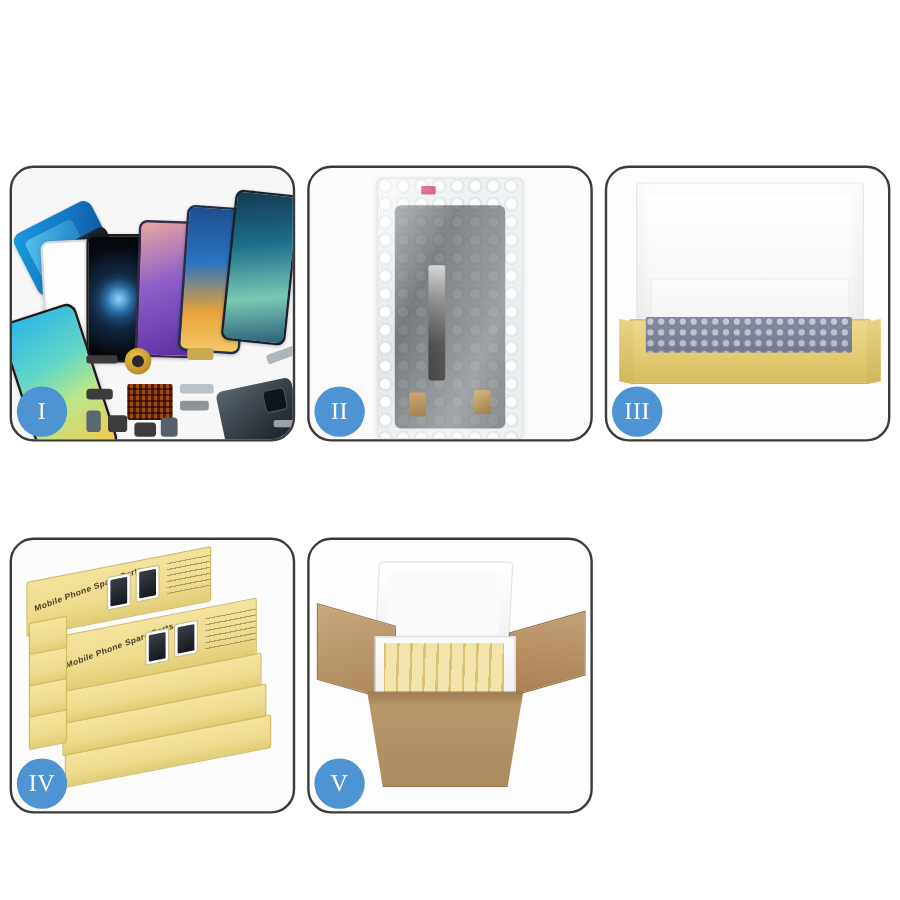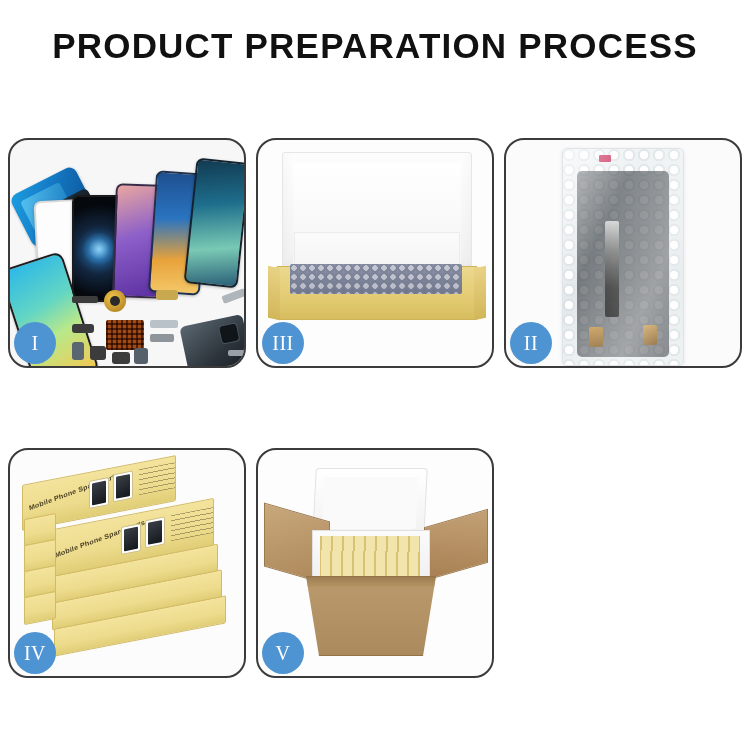--- a/index.html
+++ b/index.html
@@ -213,21 +213,20 @@
     background:#a8875a;opacity:.75;transform:skewY(20deg);}
   .c-tape-b{position:absolute;left:70px;top:160px;width:16px;height:20px;
     background:#9d7c52;opacity:.7;transform:skewY(20deg);}
 </style>
 </head>
 <body>
 
 <div class="page">
 
   <div class="header">
-    <div class="title">PRODUCT PREPARATION PROCESS</div>
   </div>
 
   <div class="grid">
 
     <div class="panel p1">
       <div class="scene">
         <div class="ph ph-a"></div>
         <div class="ph-a-dk"></div>
         <div class="ph ph-b"></div>
         <div class="ph ph-c"></div>
@@ -248,42 +247,42 @@
           <div class="pt" style="left:78px;top:30px;width:28px;height:8px;background:#b9c2c8;"></div>
           <div class="pt" style="left:78px;top:44px;width:24px;height:8px;background:#8d949a;"></div>
           <div class="pt" style="left:84px;top:0px;width:22px;height:10px;background:#c8a94f;border-radius:3px;"></div>
           <div class="pt" style="left:150px;top:2px;width:24px;height:8px;background:#aeb6bc;transform:rotate(-20deg);"></div>
           <div class="pt" style="left:156px;top:60px;width:18px;height:6px;background:#9aa2a8;"></div>
         </div>
       </div>
       <div class="badge">I</div>
     </div>
 
-    <div class="panel p3">
-      <div class="scene">
-        <div class="b3-lid"></div>
-        <div class="b3-foam"></div>
-        <div class="b3-tray"></div>
-        <div class="b3-items"></div>
-      </div>
-      <div class="badge">III</div>
-    </div>
-
     <div class="panel p2">
       <div class="scene">
         <div class="bag">
           <div class="lcd"></div>
           <div class="flex"></div>
           <div class="tape"></div>
           <div class="conn-l"></div>
           <div class="conn-r"></div>
           <div class="gloss"></div>
         </div>
       </div>
       <div class="badge">II</div>
+    </div>
+
+    <div class="panel p3">
+      <div class="scene">
+        <div class="b3-lid"></div>
+        <div class="b3-foam"></div>
+        <div class="b3-tray"></div>
+        <div class="b3-items"></div>
+      </div>
+      <div class="badge">III</div>
     </div>
 
     <div class="panel p4">
       <div class="scene">
         <div class="stack">
           <div class="ybox yb-top">
             <div class="face">
               <div class="lbl" style="left:6px;top:20px;transform:rotate(-10deg);">Mobile Phone Spare Parts</div>
               <div class="shot" style="left:66px;top:8px;"></div>
               <div class="shot" style="left:90px;top:6px;"></div>

